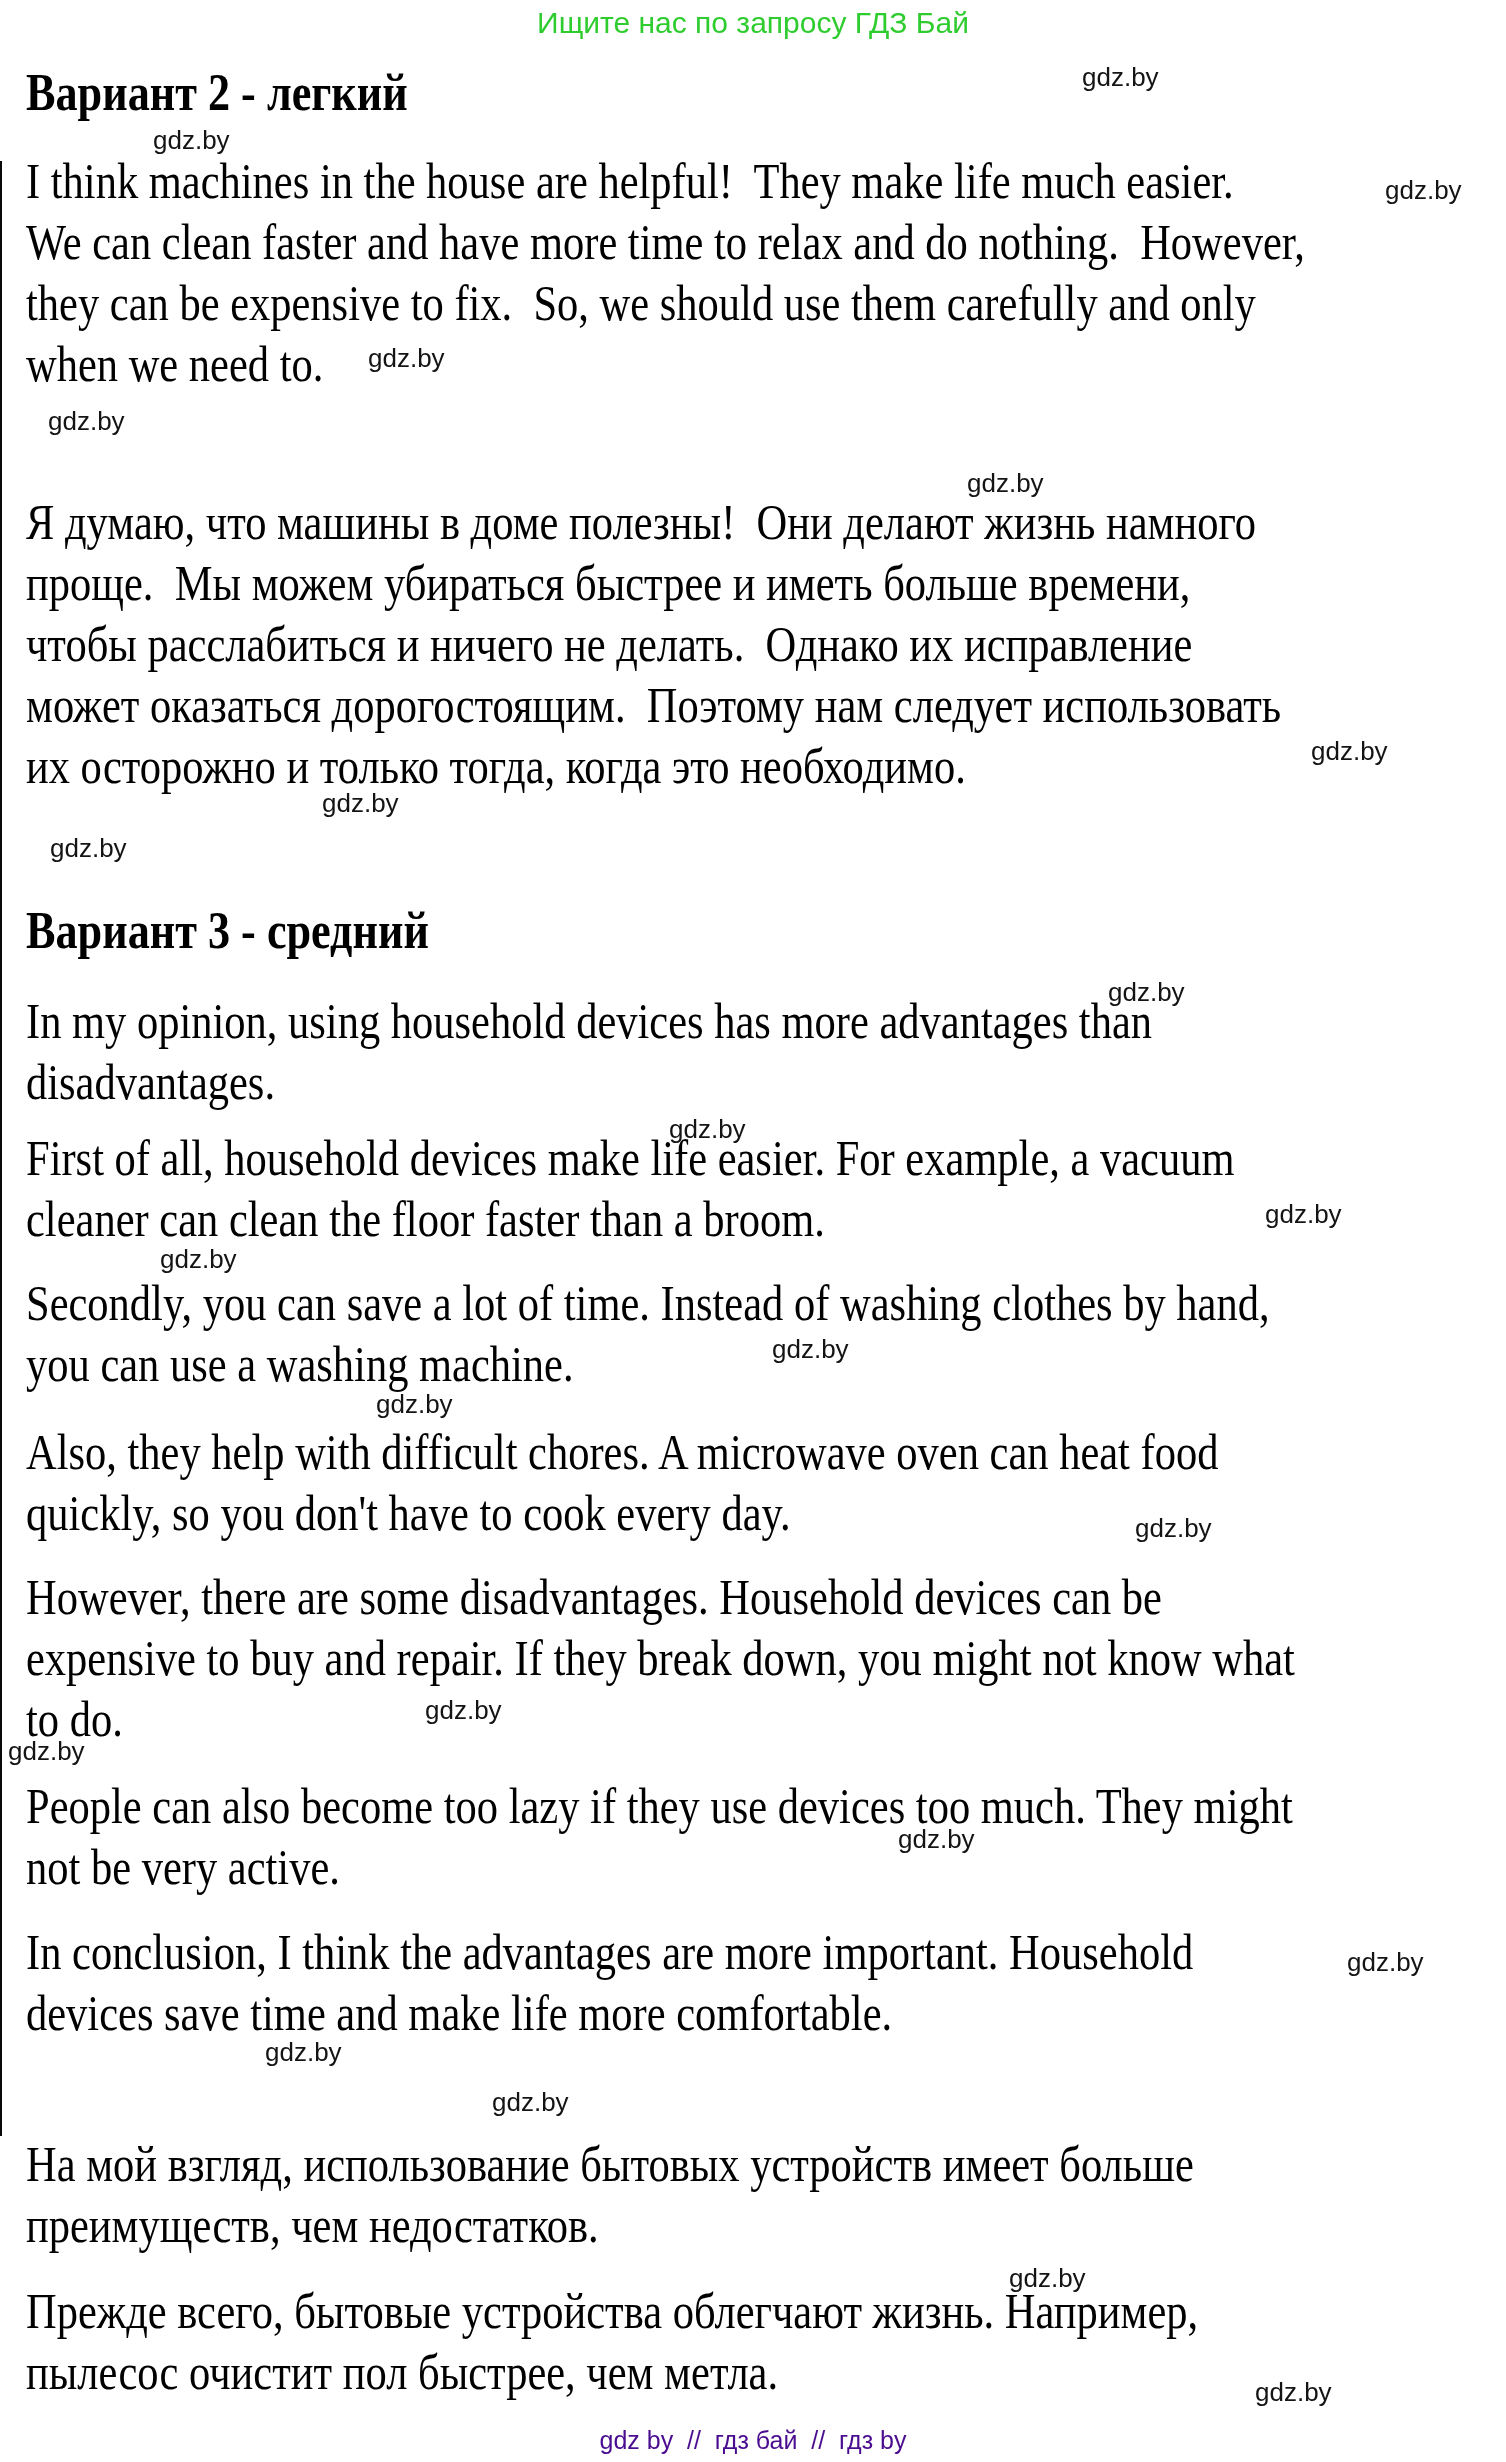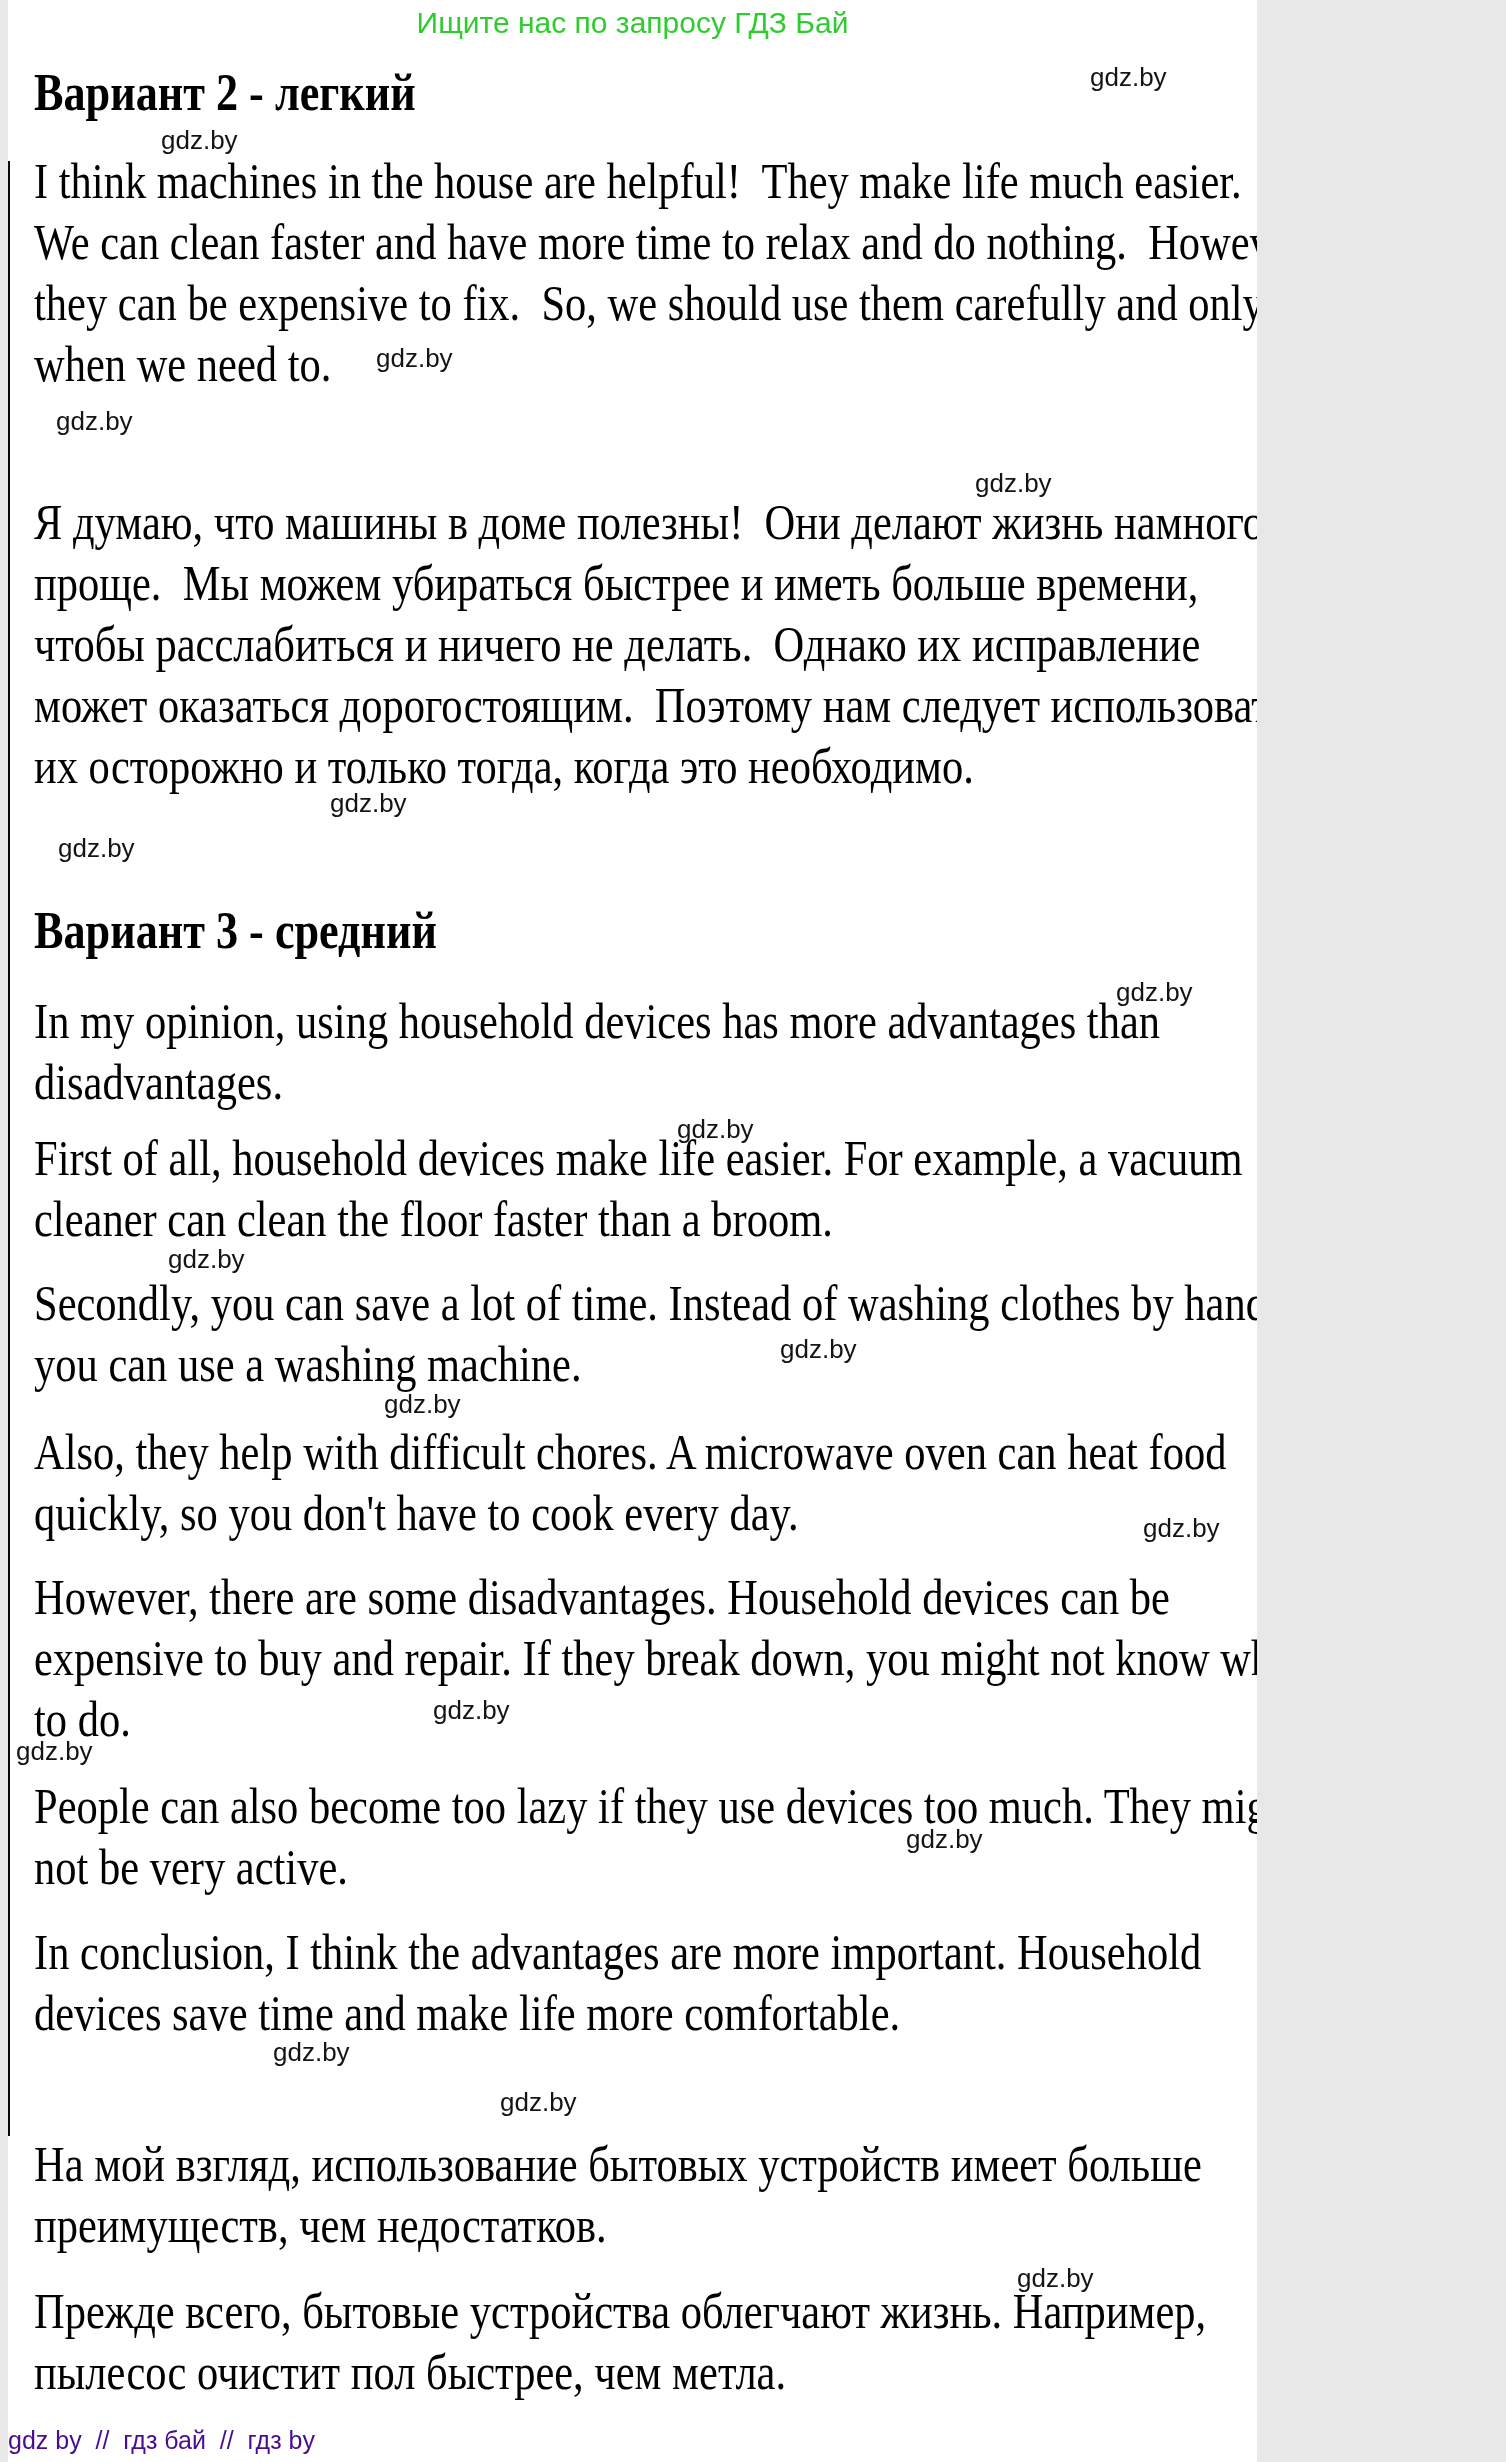--- a/index.html
+++ b/index.html
@@ -1,24 +1,23 @@
 <!DOCTYPE html>
 <html style="font-size:13px"><head>
 <meta charset="utf-8">
 <style>
   html, body { margin: 0; padding: 0; background: #e8e8e8; }
   .page {
     position: relative;
-    width: 1249px;
+    width: 1506px;
     height: 2462px;
     background: #ffffff;
     overflow: hidden;
     font-family: "Liberation Serif", serif;
     color: #000;
-    margin-left: 8px;
   }
   
   .scan-edge {
     position: absolute;
     left: 0; top: 161px;
     width: 2.4px; height: 1975px;
     background: #0a0a0a;
   }
   .top-banner {
     position: absolute;
@@ -59,21 +58,21 @@
     font-family: "Liberation Sans", sans-serif;
     font-size: 26px;
     line-height: 27px;
     color: #141414;
     white-space: nowrap;
   }
   .footer-line {
     position: absolute;
     top: 2424px; left: 0;
     width: 100%;
-    text-align: left;
+    text-align: center;
     font-family: "Liberation Sans", sans-serif;
     font-size: 25px;
     line-height: 32px;
     color: #4b0d90;
     white-space: pre;
   }
 </style>
 </head>
 <body>
 

